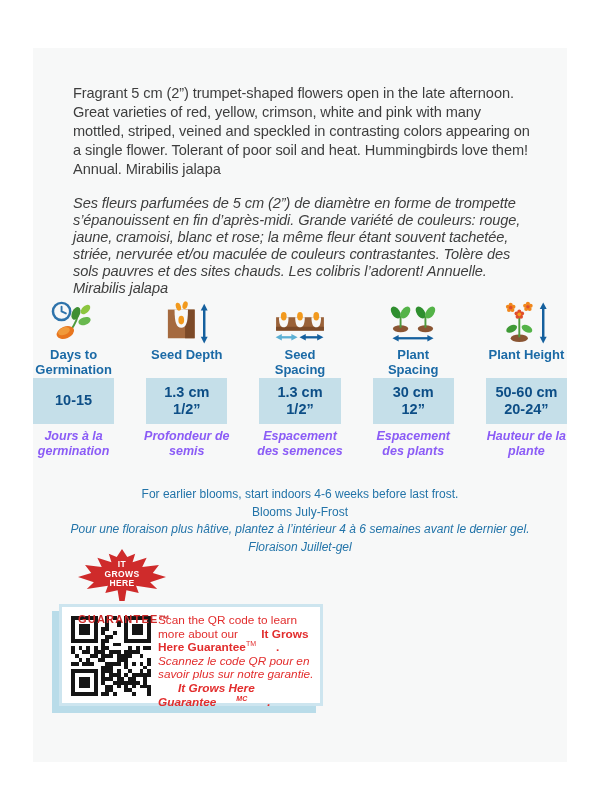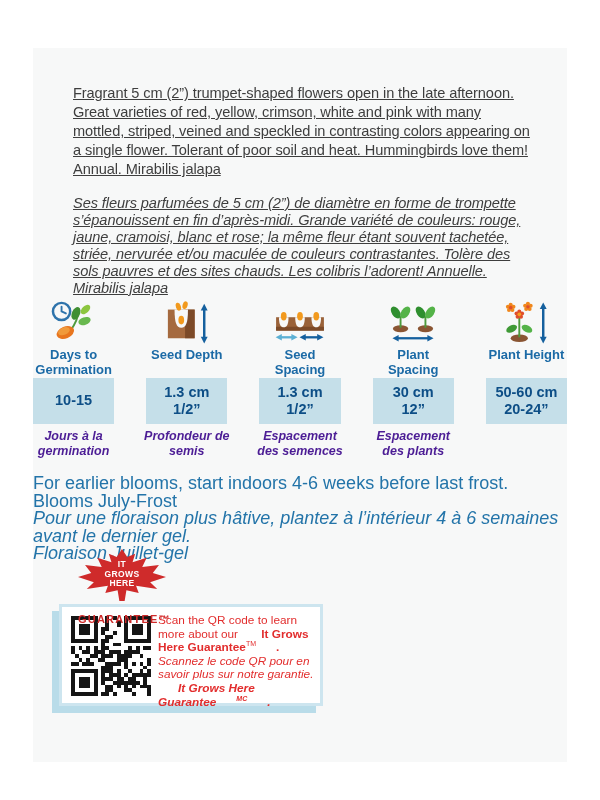--- a/index.html
+++ b/index.html
@@ -5,34 +5,34 @@
   html,body{margin:0;padding:0;}
   body{
     width:600px;height:800px;background:#ffffff;position:relative;
     font-family:"Liberation Sans", sans-serif;
     -webkit-font-smoothing:antialiased;
   }
   .panel{
     position:absolute;left:33px;top:48px;width:534px;height:714px;
     background:#f7f8f8;box-sizing:border-box;padding-top:36px;
   }
-  .desc{margin:0 36px 0 40px;color:#3e3e3e;font-size:14.6px;line-height:19px;letter-spacing:-0.1px;text-decoration:underline;}
+  .desc{margin:0 36px 0 40px;color:#3e3e3e;font-size:14.6px;line-height:19px;letter-spacing:-0.1px;}
   .desc-fr{margin-top:16px;font-style:italic;line-height:17px;}
 
   .grow-table{display:flex;justify-content:space-between;gap:32px;margin-top:1px;}
   .col{width:82px;text-align:center;}
   .icon-wrap{height:46px;display:flex;align-items:flex-end;justify-content:center;}
   .label-en{margin-top:3px;color:#1b6aa6;font-weight:bold;font-size:13px;line-height:15px;height:31px;}
   .value-box{
     background:#c5dfe9;height:46px;display:flex;flex-direction:column;justify-content:center;
     color:#0d4e86;font-weight:bold;font-size:14.5px;line-height:17.5px;
   }
-  .label-fr{margin:5px -6px 0;color:#4c1d95;font-style:italic;font-weight:bold;font-size:12.5px;line-height:15px;}
-
-  .notes{margin-top:16px;color:#2374a9;font-size:18px;line-height:17.6px;}
+  .label-fr{margin:5px -6px 0;color:#8b5cf6;font-style:italic;font-weight:bold;font-size:12.5px;line-height:15px;}
+
+  .notes{text-align:center;margin-top:27px;color:#2374a9;font-size:12px;line-height:17.6px;}
   .notes .it{font-style:italic;}
 
   .leaf-logo{position:absolute;left:45px;top:501px;width:88px;text-align:center;z-index:2;}
   .leaf-wrap{position:relative;width:88px;height:52px;}
   .leaf-svg{width:88px;height:52px;display:block;}
   .leaf-text{
     position:absolute;left:0;top:11px;width:100%;color:#ffffff;font-weight:bold;
     font-size:8.5px;line-height:9.5px;letter-spacing:.4px;
   }
   .leaf-wordmark{color:#cf2b2b;font-weight:bold;font-size:11px;letter-spacing:1.2px;margin-top:12px;}
@@ -183,20 +183,21 @@
           <line x1="46" y1="8" x2="46" y2="40" stroke="#15609e" stroke-width="2.6"></line>
           <polygon points="46,2.5 42.4,9.5 49.6,9.5" fill="#15609e"></polygon>
           <polygon points="46,45.5 42.4,38.5 49.6,38.5" fill="#15609e"></polygon>
         </svg>
       </div>
       <div class="label-en">Plant Height</div>
       <div class="value-box">
         <div>50-60 cm</div>
         <div>20-24”</div>
       </div>
+      <div class="label-fr">Hauteur de la plante</div>
     </div>
 
   </div>
 
   <div class="notes">
     <div>For earlier blooms, start indoors 4-6 weeks before last frost.</div>
     <div>Blooms July-Frost</div>
     <div class="it">Pour une floraison plus hâtive, plantez à l’intérieur 4 à 6 semaines avant le dernier gel.</div>
     <div class="it">Floraison Juillet-gel</div>
   </div>

